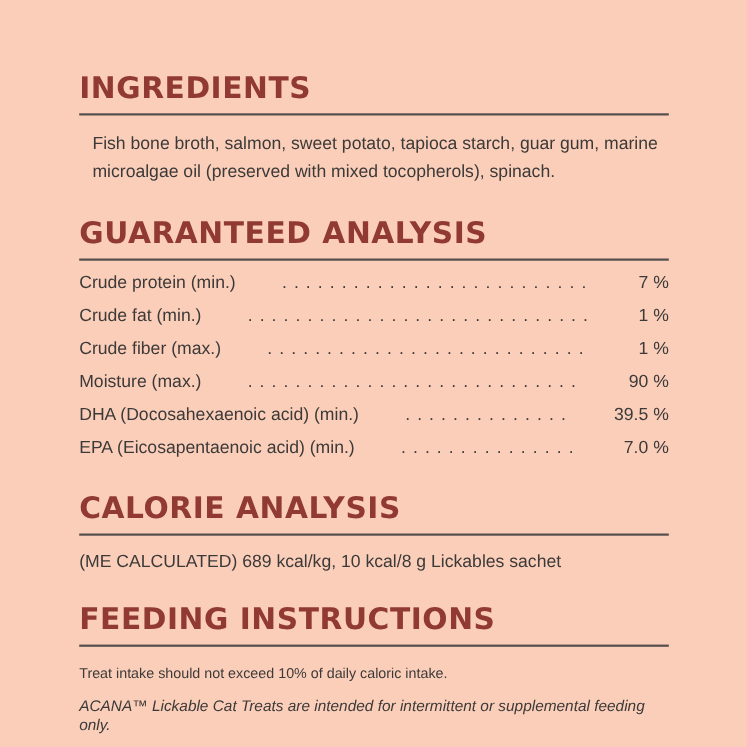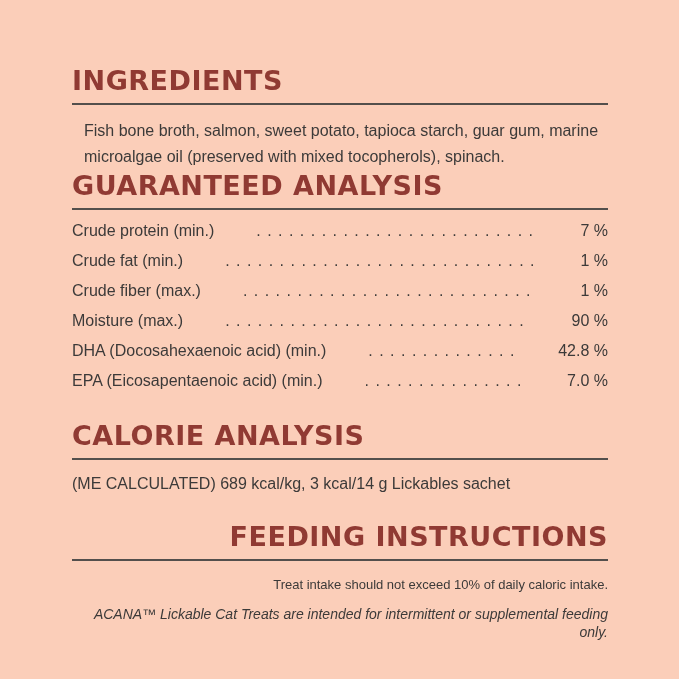--- a/index.html
+++ b/index.html
@@ -36,23 +36,23 @@
     height: 2px;
     background: var(--rule);
     margin-top: 9px;
   }
   .body-text {
     margin: 13px 0 0 12px;
     font-size: 16px;
     line-height: 26px;
     color: var(--text);
   }
-  .section-ga   { margin-top: 2px; }
+  .section-ga   { margin-top: 29px; }
   .section-cal  { margin-top: 20px; }
-  .section-feed { margin-top: 28px; text-align: right; }
+  .section-feed { margin-top: 28px; }
   .analysis-table { margin-top: 12px; }
   .analysis-row {
     display: flex;
     align-items: baseline;
     height: 30px;
     font-size: 16px;
     color: var(--text);
     gap: 40px;
   }
   .row-label { white-space: nowrap; }
@@ -115,34 +115,34 @@
         <span class="row-value">1 %</span>
       </div>
       <div class="analysis-row">
         <span class="row-label">Moisture (max.)</span>
         <span class="dot-leader"></span>
         <span class="row-value">90 %</span>
       </div>
       <div class="analysis-row">
         <span class="row-label">DHA (Docosahexaenoic acid) (min.)</span>
         <span class="dot-leader"></span>
-        <span class="row-value">42.8 %</span>
+        <span class="row-value">39.5 %</span>
       </div>
       <div class="analysis-row">
         <span class="row-label">EPA (Eicosapentaenoic acid) (min.)</span>
         <span class="dot-leader"></span>
         <span class="row-value">7.0 %</span>
       </div>
     </div>
   </section>
 
   <section class="section-cal">
     <h2 class="section-title">CALORIE ANALYSIS</h2>
     <div class="rule"></div>
-    <p class="cal-body">(ME CALCULATED) 689 kcal/kg, 3 kcal/14 g Lickables sachet</p>
+    <p class="cal-body">(ME CALCULATED) 689 kcal/kg, 10 kcal/8 g Lickables sachet</p>
   </section>
 
   <section class="section-feed">
     <h2 class="section-title">FEEDING INSTRUCTIONS</h2>
     <div class="rule"></div>
     <p class="feed-body">Treat intake should not exceed 10% of daily caloric intake.</p>
     <p class="feed-note">ACANA™ Lickable Cat Treats are intended for intermittent or supplemental feeding only.</p>
   </section>
 
 </div>

